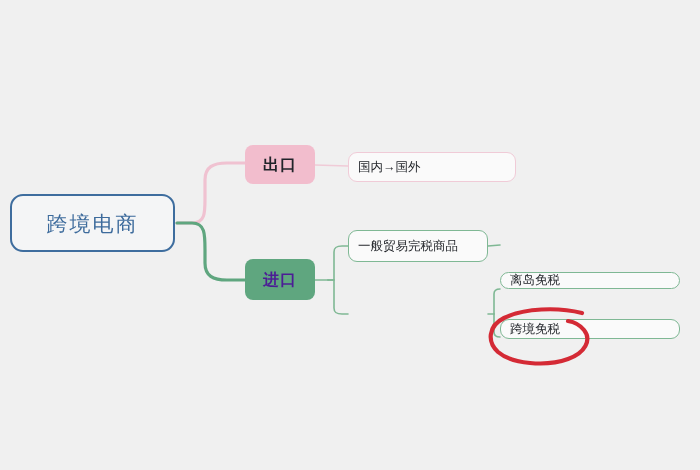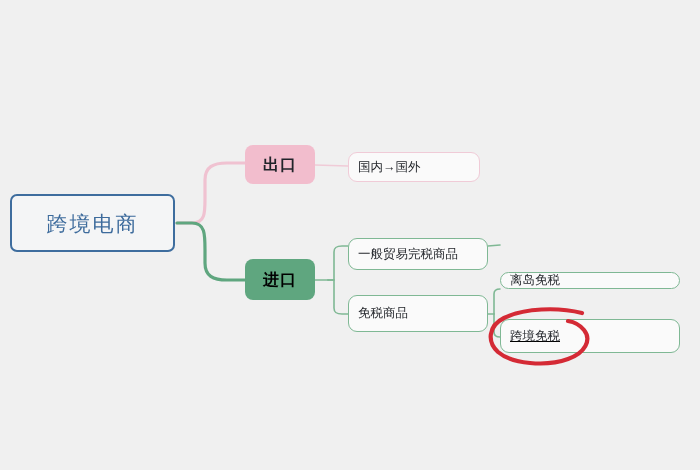--- a/index.html
+++ b/index.html
@@ -40,21 +40,21 @@
   }
 
   
   .node.root {
     left: 10px;
     top: 194px;
     width: 165px;
     height: 58px;
     border: 2px solid #3e6d9e;
     background: #f4f5f6;
-    border-radius: 7px;
+    border-radius: 13px;
     justify-content: center;
   }
   .node.root span {
     color: #3d6b9c;
     font-size: 21px;
     letter-spacing: 2px;
   }
 
   
   .node.branch-export {
@@ -77,31 +77,31 @@
   .node.branch-import {
     left: 245px;
     top: 259px;
     width: 70px;
     height: 41px;
     background: #5fa67f;
     border-radius: 8px;
     justify-content: center;
   }
   .node.branch-import span {
-    color: #000000;
+    color: #4c1d95;
     font-size: 16px;
     font-weight: 700;
     letter-spacing: 1px;
   }
 
   
   .node.leaf-pink {
     left: 348px;
     top: 152px;
-    width: 132px;
+    width: 168px;
     height: 30px;
     border: 1.4px solid #f0cbd7;
     background: #fafafa;
     padding-left: 9px;
   }
   .node.leaf-pink span {
     color: #23262b;
     font-size: 12.5px;
   }
 
@@ -113,21 +113,20 @@
   }
   .node.green-box span {
     color: #23262b;
     font-size: 12.5px;
   }
   .node.mid-general {
     left: 348px;
     top: 230px;
     width: 140px;
     height: 32px;
-    margin-top: 8px;
   }
   .node.mid-duty {
     left: 348px;
     top: 295px;
     width: 140px;
     height: 37px;
   }
   .node.leaf-mall {
     left: 500px;
     top: 229px;
@@ -137,22 +136,21 @@
   .node.leaf-offshore {
     left: 500px;
     top: 272px;
     width: 180px;
     height: 17px;
   }
   .node.leaf-crossborder {
     left: 500px;
     top: 319px;
     width: 180px;
-    height: 34px;
-    text-decoration: underline;
+    height: 20px;
   }
 
   .annotation-ellipse {
     position: absolute;
     left: 486px;
     top: 306px;
     width: 125px;
     height: 62px;
     pointer-events: none;
   }
@@ -193,23 +191,20 @@
   </div>
 
   <div class="node branch-import">
     <span>进口</span>
   </div>
 
   <div class="node green-box mid-general">
     <span>一般贸易完税商品</span>
   </div>
 
-  <div class="node green-box mid-duty">
-    <span>免税商品</span>
-  </div>
   <div class="node green-box leaf-offshore">
     <span>离岛免税</span>
   </div>
   <div class="node green-box leaf-crossborder">
     <span>跨境免税</span>
   </div>
 
   <svg class="annotation-ellipse" viewBox="0 0 125 62" xmlns="http://www.w3.org/2000/svg">
     <path d="M 96 7 C 72 1 38 2 18 12 C 2 20 1 36 12 46 C 26 58 60 61 82 53 C 99 47 106 34 98 24 C 94 19 88 16 82 15" fill="none" stroke="#d42a35" stroke-width="4.2" stroke-linecap="round" stroke-linejoin="round"></path>
   </svg>

